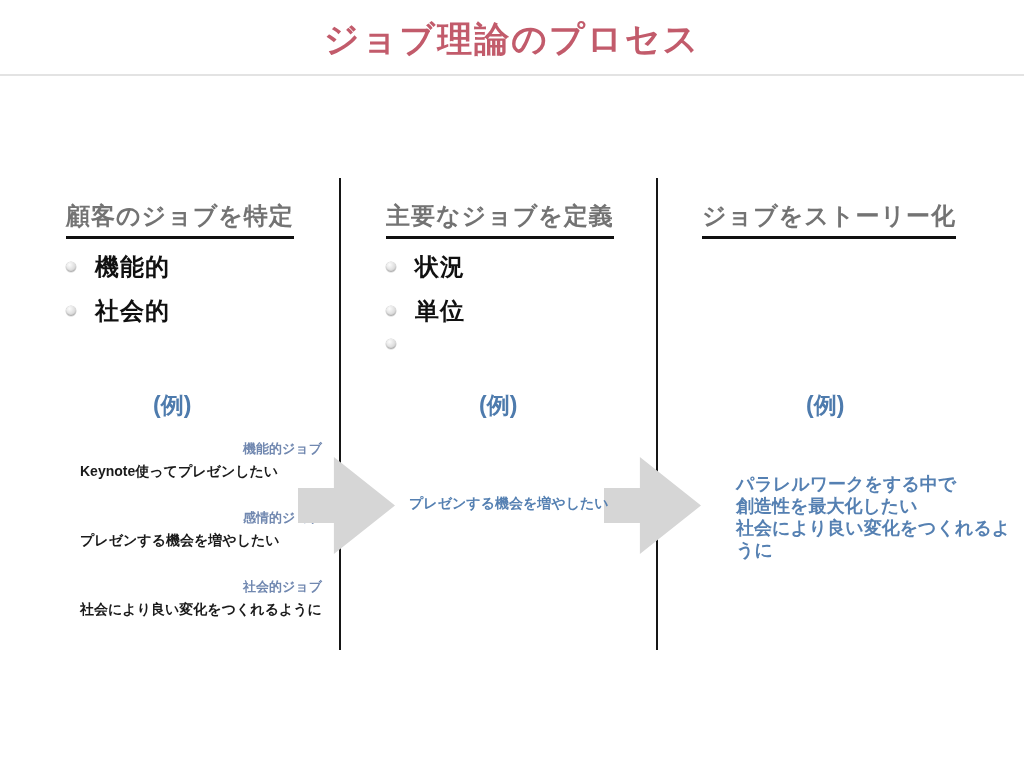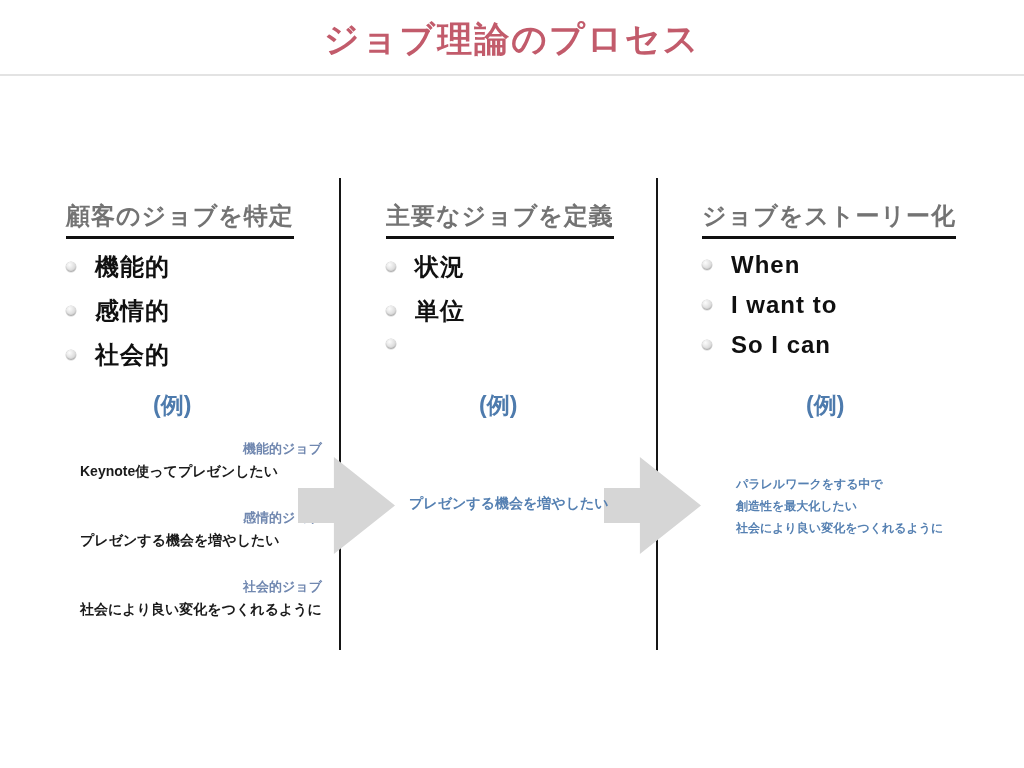--- a/index.html
+++ b/index.html
@@ -53,21 +53,21 @@
   .example-group { margin-bottom:28px; }
   .example-label { font-size:13px; font-weight:bold; color:#7188b0; margin-bottom:5px;text-align:right; }
   .example-text  { font-size:14px; font-weight:bold; color:#1a1a1a; }
 
   .example-col2 {
     position:absolute; left:409px; top:495px; z-index:3;
     font-size:14px; font-weight:bold; color:#5580b2;
   }
   .example-col3 {
     position:absolute; left:736px; top:473px; z-index:3;
-    font-size:12px; font-weight:bold; color:#5580b2; line-height:22px;
+    font-size:18px; font-weight:bold; color:#5580b2; line-height:22px;
   }
 
   .arrow-right {
     position:absolute; width:97px; height:97px; background:#d6d6d6; z-index:2;
     clip-path:polygon(0% 32%, 37% 32%, 37% 0%, 100% 50%, 37% 100%, 37% 68%, 0% 68%);
   }
   .arrow-1 { left:298px; top:457px; }
   .arrow-2 { left:604px; top:457px; }
 </style>
 </head>
@@ -83,24 +83,20 @@
 
   <div class="column column-1">
     <div class="col-heading">顧客のジョブを特定</div>
     <div class="bullet-list">
       <div class="bullet-item">
         <span class="bullet-dot"></span>
         <span>機能的</span>
       </div>
       <div class="bullet-item">
         <span class="bullet-dot"></span>
-        <span>感情的</span>
-      </div>
-      <div class="bullet-item">
-        <span class="bullet-dot"></span>
         <span>社会的</span>
       </div>
     </div>
   </div>
 
   <div class="column column-2">
     <div class="col-heading">主要なジョブを定義</div>
     <div class="bullet-list">
       <div class="bullet-item">
         <span class="bullet-dot"></span>
@@ -111,34 +107,20 @@
         <span>単位</span>
       </div>
       <div class="bullet-item">
         <span class="bullet-dot"></span>
       </div>
     </div>
   </div>
 
   <div class="column column-3">
     <div class="col-heading">ジョブをストーリー化</div>
-    <div class="bullet-list">
-      <div class="bullet-item">
-        <span class="bullet-dot"></span>
-        <span>When</span>
-      </div>
-      <div class="bullet-item">
-        <span class="bullet-dot"></span>
-        <span>I want to</span>
-      </div>
-      <div class="bullet-item">
-        <span class="bullet-dot"></span>
-        <span>So I can</span>
-      </div>
-    </div>
   </div>
 
   <div class="rei-label rei-1">(例)</div>
   <div class="rei-label rei-2">(例)</div>
   <div class="rei-label rei-3">(例)</div>
 
   <div class="examples-col1">
     <div class="example-group">
       <div class="example-label">機能的ジョブ</div>
       <div class="example-text">Keynote使ってプレゼンしたい</div>

